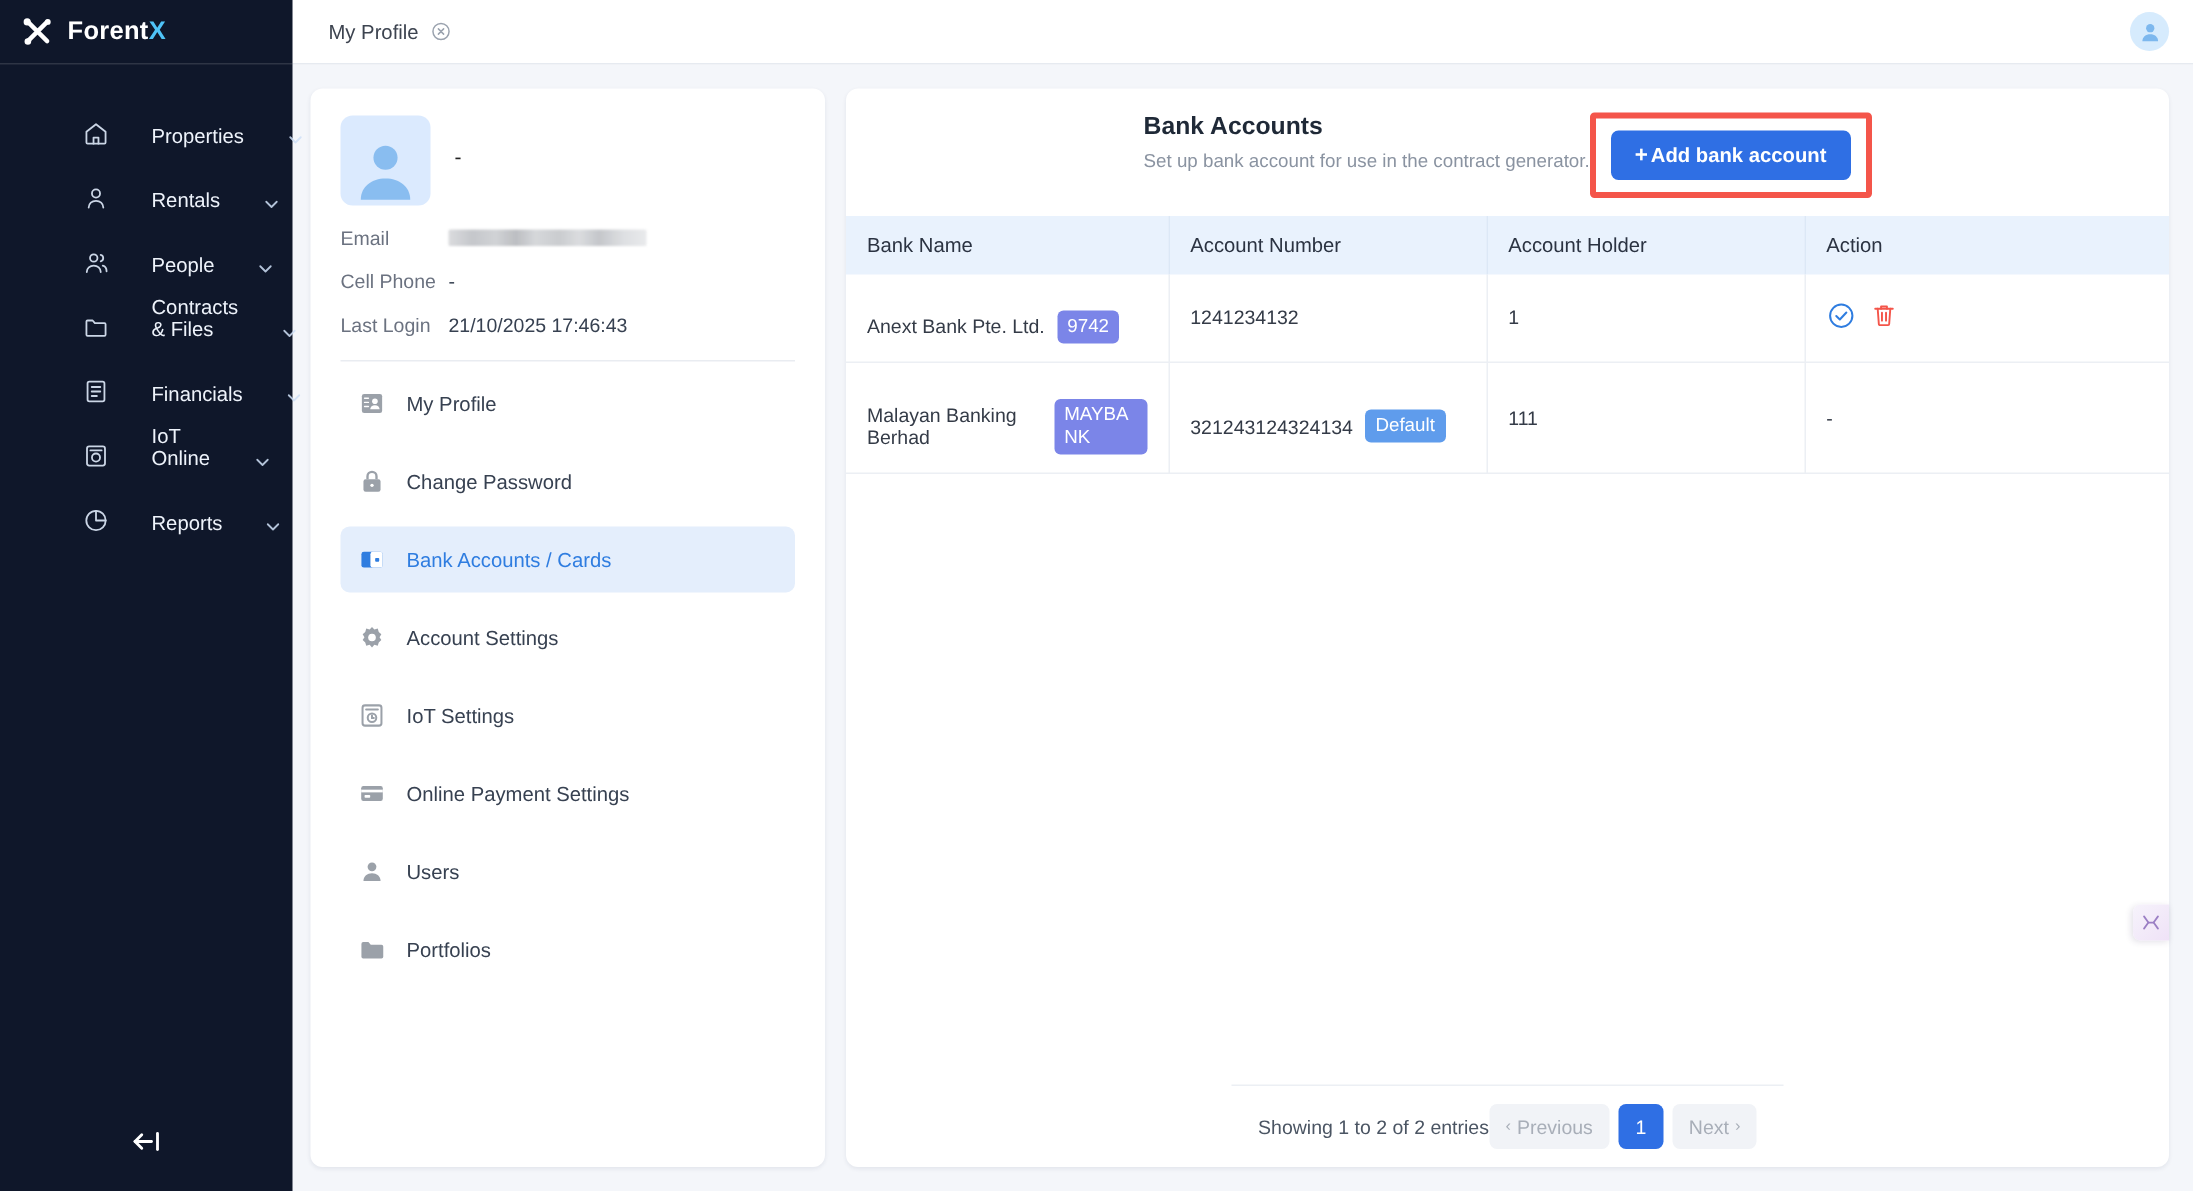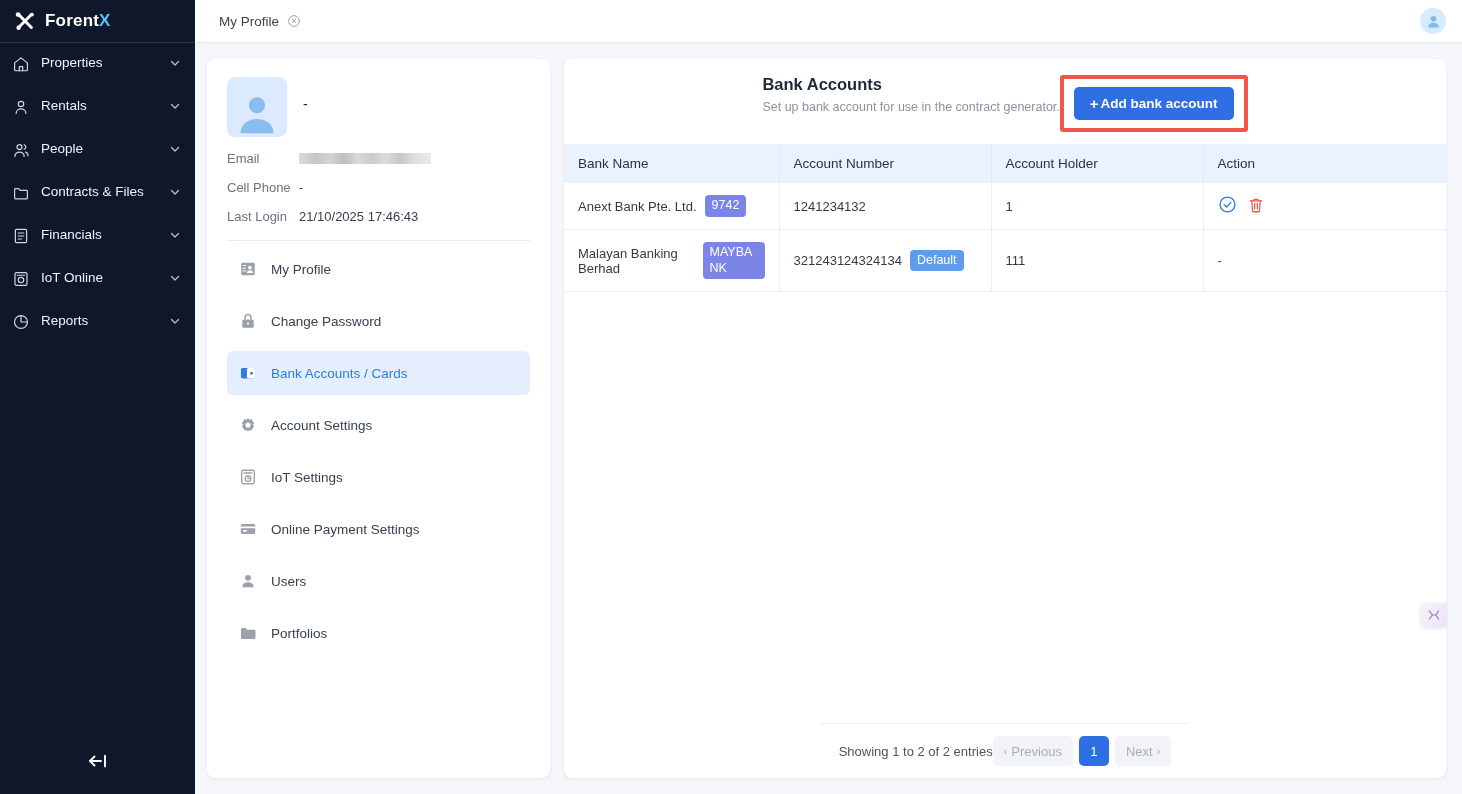--- a/index.html
+++ b/index.html
@@ -23,23 +23,23 @@
     height: 43px; display: flex; align-items: center; gap: 9px;
     padding-left: 14px;
     border-bottom: 1px solid rgba(255,255,255,.13);
   }
   .logo-mark { width: 22px; height: 22px; position: relative; flex: 0 0 22px; }
   .logo-text { font-size: 17px; font-weight: bold; letter-spacing: .2px; }
   .logo-text .x { color: #4fc3f7; }
 
   .nav { padding-top: 12px; }
   .nav-item {
-    display: flex; align-items: flex-start;
+    display: flex; align-items: flex-end;
     height: 43px; padding: 0 14px 0 12px;
-    cursor: pointer; gap: 11px;
+    cursor: pointer; gap: 28px; margin-left: 43px;
   }
   .nav-ico { width: 18px; height: 18px; flex: 0 0 18px; opacity: .92; display:block; }
   .nav-label { font-size: 13.5px; flex: 1; color: #eef3fb; }
   .nav-chev { width: 12px; height: 12px; opacity: .85; }
 
   .collapse-btn {
     position: absolute; left: 0; bottom: 14px; width: 195px;
     display: flex; align-items: center; justify-content: center;
     height: 34px; cursor: pointer;
   }
@@ -134,21 +134,21 @@
   table.bank th:last-child { border-right: none; }
   table.bank td {
     font-size: 13px; color: #343b47; padding: 12px 14px; vertical-align: middle;
     border-bottom: 1px solid #eceff4; border-right: 1px solid #eceff4;
   }
   table.bank td:last-child { border-right: none; }
   .col-bank { width: 215px; }
   .col-acct { width: 212px; }
   .col-holder { width: 212px; }
 
-  .cell-flex { display: flex; align-items: center; gap: 8px; }
+  .cell-flex { display: flex; align-items: center; gap: 8px; margin-top: 12px; }
   .badge {
     display: inline-block; border-radius: 4px; color: #fff;
     font-size: 12.5px; padding: 3px 7px; line-height: 1.25;
   }
   .badge-code { background: #7b85e8; max-width: 62px; word-break: break-all; }
   .badge-default { background: #5f9cec; }
 
   .actions { display: flex; align-items: center; gap: 10px; }
   .act-ico { cursor: pointer; display: block; }
 

